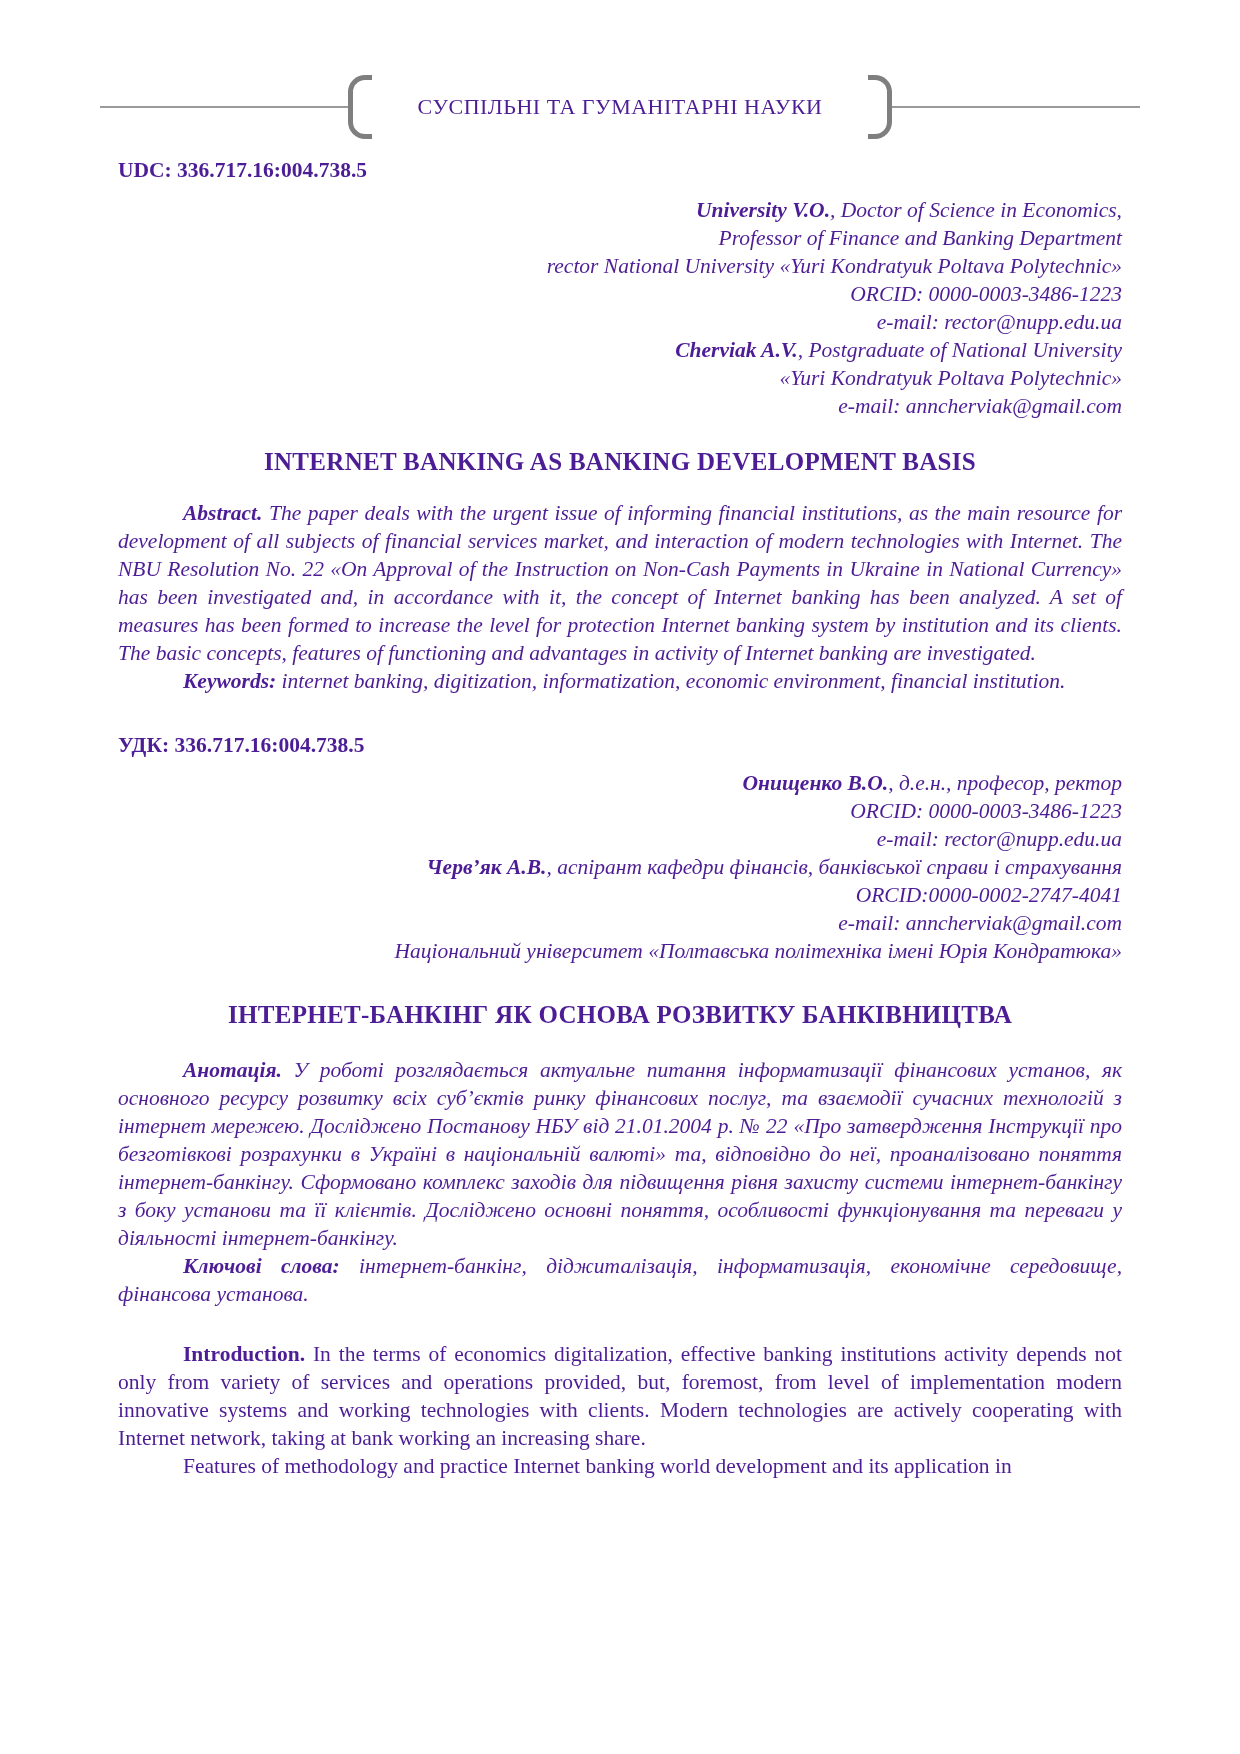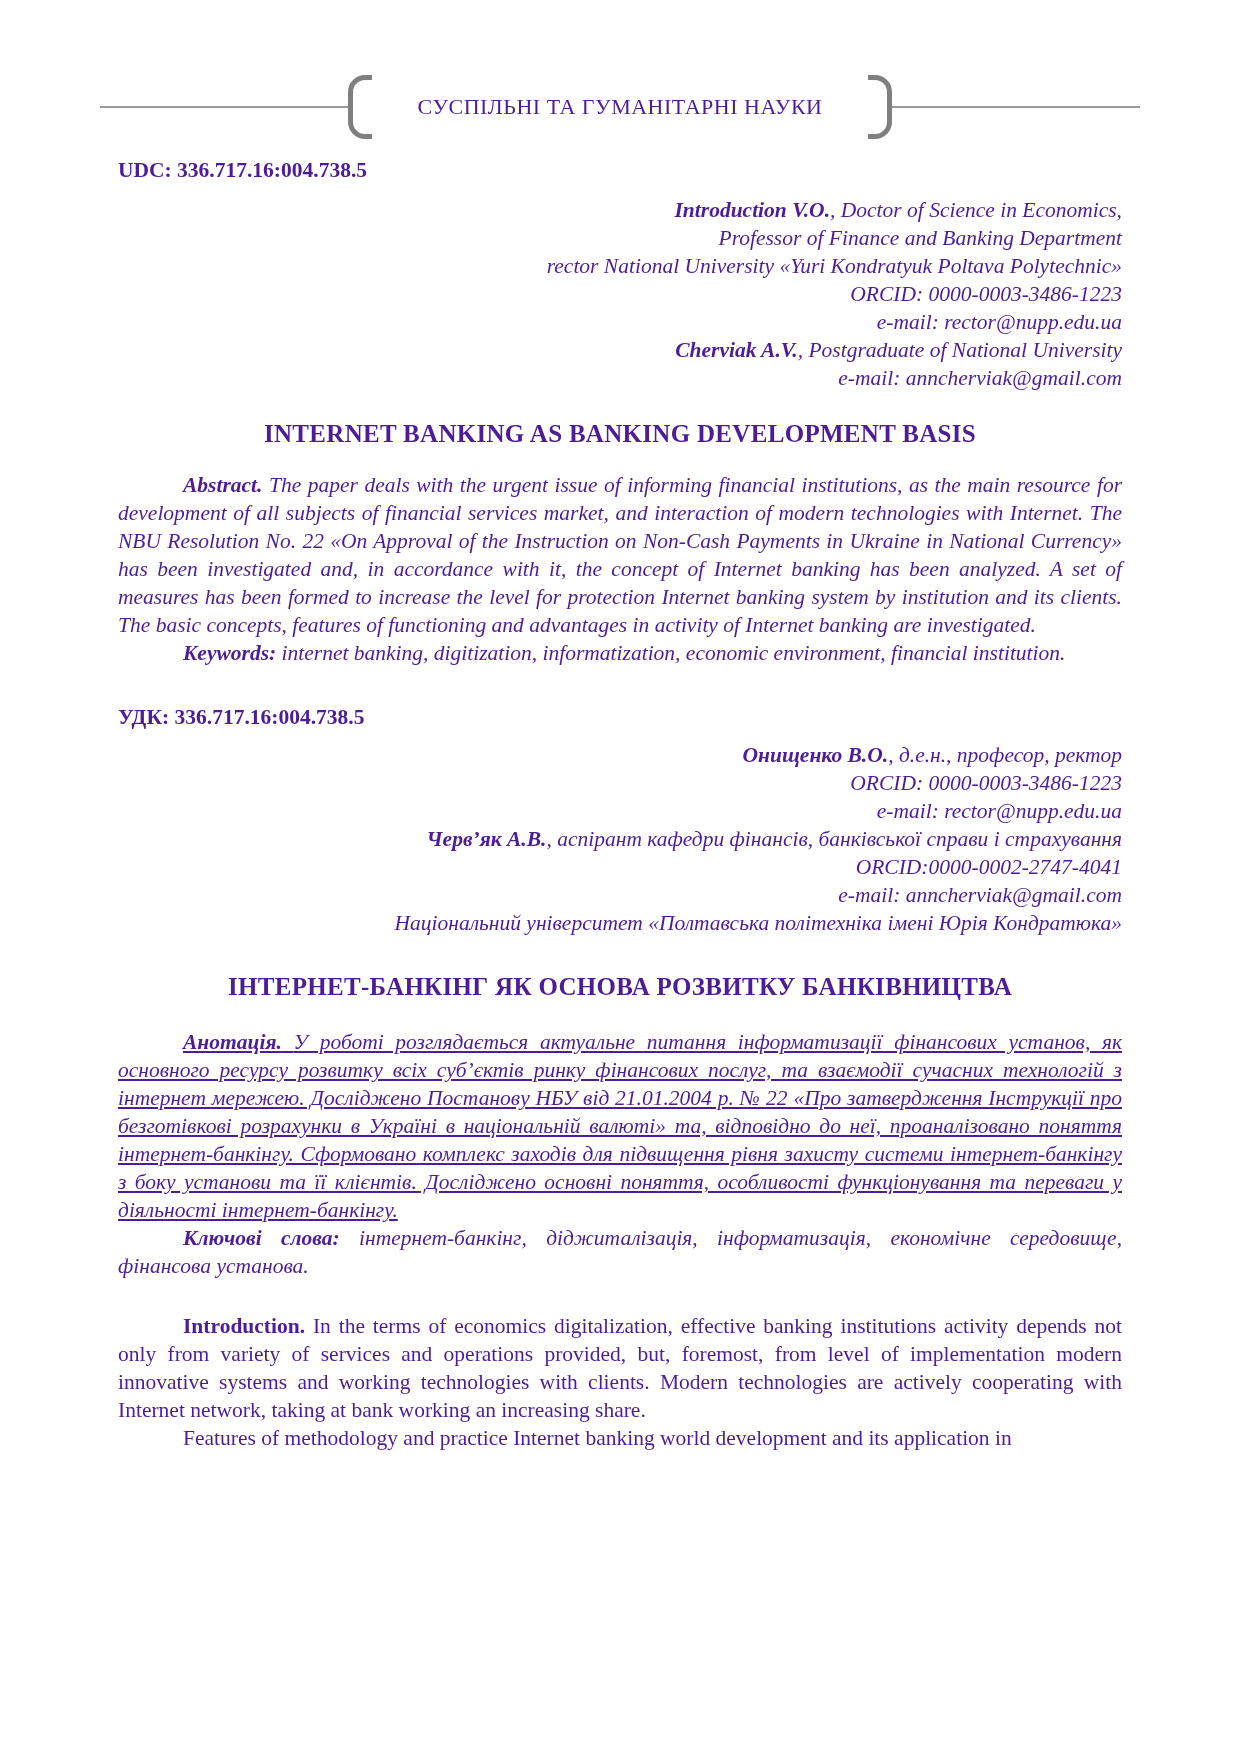--- a/index.html
+++ b/index.html
@@ -82,21 +82,21 @@
   }
   .article-title.ua { margin-top: 34px; text-align: center; }
 
   p.para {
     margin: 0;
     text-align: justify;
     text-indent: 65px;
   }
   p.italic { font-style: italic; }
   p.abstract { margin-top: 22px; }
-  p.anot { margin-top: 26px; text-decoration: underline; }
+  p.anot { margin-top: 26px; }
   p.intro { margin-top: 32px; }
   .lead { font-weight: bold; }
 
   .footer {
     margin-top: 48px;
     text-align: center;
     font-size: 22px;
   }
 </style>
 </head>
@@ -110,26 +110,27 @@
     <div class="header-title">СУСПІЛЬНІ ТА ГУМАНІТАРНІ НАУКИ</div>
     <div class="bracket right"></div>
     <div class="rule"></div>
   </div>
 
   <div class="content">
 
     <div class="udc">UDC: 336.717.16:004.738.5</div>
 
     <div class="authors en">
-      <div class="author-line"><span class="author-name">Introduction V.O.</span><span>, Doctor of Science in Economics,</span></div>
+      <div class="author-line"><span class="author-name">University V.O.</span><span>, Doctor of Science in Economics,</span></div>
       <div class="author-line"><span>Professor of Finance and Banking Department</span></div>
       <div class="author-line"><span>rector National University «Yuri Kondratyuk Poltava Polytechnic»</span></div>
       <div class="author-line"><span>ORCID: 0000-0003-3486-1223</span></div>
       <div class="author-line"><span>e-mail: rector@nupp.edu.ua</span></div>
       <div class="author-line"><span class="author-name">Cherviak A.V.</span><span>, Postgraduate of National University</span></div>
+      <div class="author-line"><span>«Yuri Kondratyuk Poltava Polytechnic»</span></div>
       <div class="author-line"><span>e-mail: anncherviak@gmail.com</span></div>
     </div>
 
     <h1 class="article-title en">INTERNET BANKING AS BANKING DEVELOPMENT BASIS</h1>
 
     <p class="para italic abstract"><span class="lead">Abstract.</span> <span>The paper deals with the urgent issue of informing financial institutions, as the main resource for development of all subjects of financial services market, and interaction of modern technologies with Internet. The NBU Resolution No. 22 «On Approval of the Instruction on Non-Cash Payments in Ukraine in National Currency» has been investigated and, in accordance with it, the concept of Internet banking has been analyzed. A set of measures has been formed to increase the level for protection Internet banking system by institution and its clients. The basic concepts, features of functioning and advantages in activity of Internet banking are investigated.</span></p>
 
     <p class="para italic"><span class="lead">Keywords:</span> <span>internet banking, digitization, informatization, economic environment, financial institution.</span></p>
 
     <div class="udc ua">УДК: 336.717.16:004.738.5</div>

